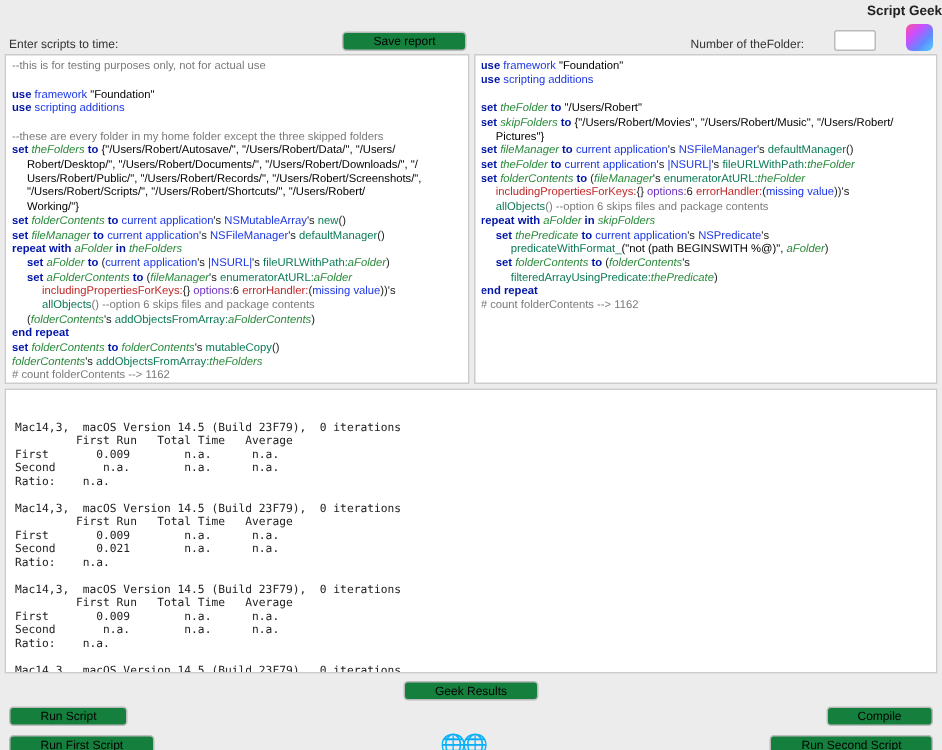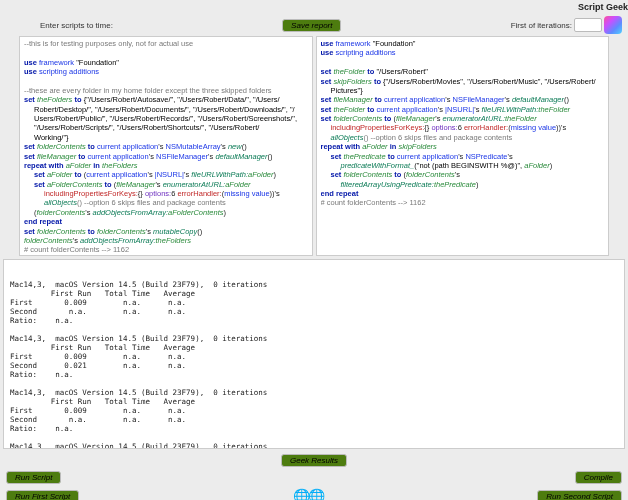--- a/index.html
+++ b/index.html
@@ -1,33 +1,33 @@
 <!DOCTYPE html>
 <html><head>
 <meta charset="utf-8">
 <style>
   * { box-sizing: border-box; margin: 0; padding: 0; }
   html, body { width: 628px; height: 500px; font-family: -apple-system, "Helvetica Neue", Arial, sans-serif; font-size: 8px; background: #ececec; color: #222; overflow: hidden; }
   .window-title { text-align: right; font-size: 9px; font-weight: 600; padding: 2px 0; background: #ececec; }
-  .toolbar { display: flex; align-items: center; gap: 2px; padding: 2px 6px; background: #ececec; margin-left: 34px; }
+  .toolbar { display: flex; align-items: flex-end; gap: 20px; padding: 2px 6px; background: #ececec; }
   .toolbar label { font-size: 8px; color: #333; }
   .toolbar .spacer { flex: 1; }
-  .btn { background: #4d7c0f; border: 1px solid #bbb; border-radius: 3px; padding: 1px 8px; font-size: 8px; cursor: pointer; font-style: italic; }
+  .btn { background: #15803d; border: 1px solid #bbb; border-radius: 3px; padding: 1px 20px; font-size: 8px; cursor: pointer; }
   .num-input { width: 28px; height: 14px; border: 1px solid #bbb; border-radius: 2px; background: #fff; }
   .app-icon { width: 18px; height: 18px; border-radius: 4px; background: linear-gradient(135deg,#ff4f9a,#c94fff,#5f8bff,#4fd2ff); }
-  .panes { display: flex; gap: 3px; padding: 0 19px; height: 220px; }
+  .panes { display: flex; gap: 3px; padding: 0 3px; height: 220px; }
   .pane { flex: 1; background: #fff; border: 1px solid #ccc; overflow: hidden; padding: 2px 4px; line-height: 1.25; white-space: nowrap; }
   .pane div { white-space: nowrap; overflow: hidden; text-overflow: clip; font-size: 7.5px; }
   .cmt { color: #7a7a7a; }
   .kw { color: #0015a8; font-weight: 600; }
   .str { color: #000; }
   .var { color: #2a8a3b; font-style: italic; }
   .app { color: #1b36e6; }
   .cls { color: #1b36e6; }
-  .sel { color: #0a7a55; font-style: italic; }
+  .sel { color: #0a7a55; }
   .arg { color: #6d2fbf; text-align: right; }
   .err { color: #c02727; margin-top: 28px; }
   .ind1 { padding-left: 10px; }
   .ind2 { padding-left: 20px; }
   .results { margin: 3px; background: #fff; border: 1px solid #ccc; height: 190px; padding: 20px 6px; font-family: Menlo, Consolas, monospace; font-size: 7.5px; line-height: 1.2; white-space: pre; overflow: hidden; }
   .btnrow { display: flex; align-items: center; padding: 2px 6px; gap: 4px; }
   .btnrow .spacer { flex: 1; }
   .globes { font-size: 14px; color: #5a77a4; letter-spacing: -3px; }
   .statusbar { display: flex; align-items: center; gap: 6px; padding: 2px 6px; background: #fdba74; border-top: 1px solid #ccc; font-size: 8px; }
   .statusbar input[type=checkbox] { width: 9px; height: 9px; }
@@ -38,21 +38,21 @@
 </head>
 <body>
 
 <div class="window-title">Script Geek</div>
 
 <div class="toolbar">
   <label>Enter scripts to time:</label>
   <div class="spacer"></div>
   <button class="btn">Save report</button>
   <div class="spacer"></div>
-  <label>First of iterations:</label>
+  <label>Number of theFolder:</label>
   <input class="num-input" value="" style="">
   <div class="app-icon"></div>
 </div>
 
 <div class="panes">
   <div class="pane">
     <div class="cmt">--this is for testing purposes only, not for actual use</div>
     <div>&nbsp;</div>
     <div><span class="kw">use</span> <span class="app">framework</span> <span class="str">"Foundation"</span></div>
     <div><span class="kw">use</span> <span class="app">scripting additions</span></div>

